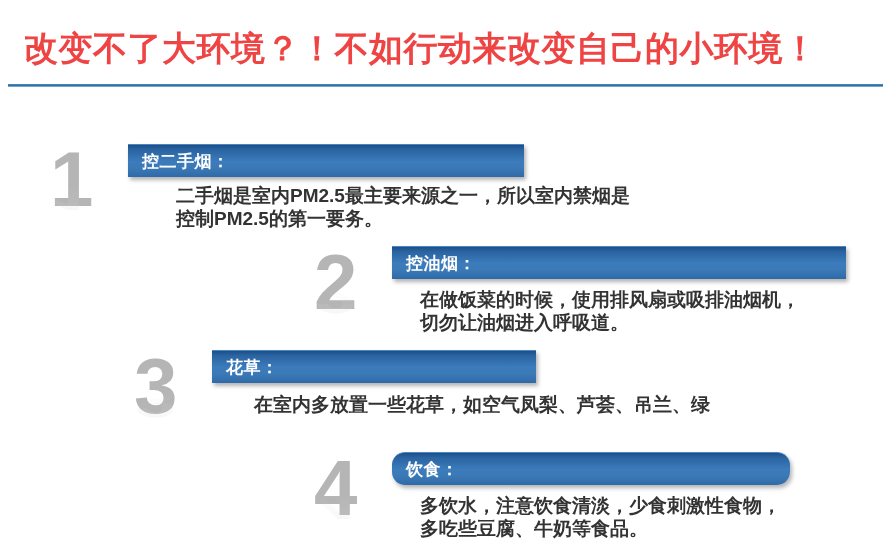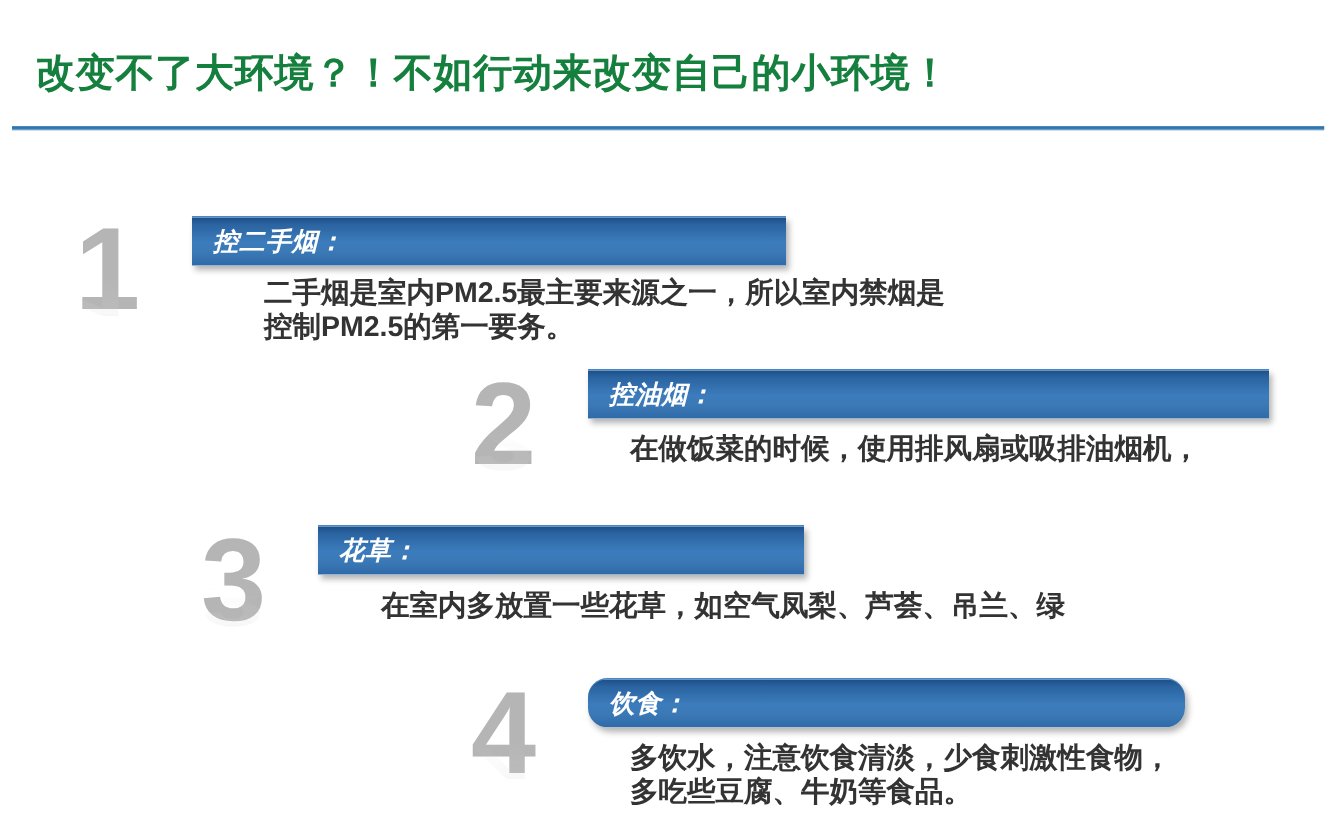--- a/index.html
+++ b/index.html
@@ -27,23 +27,23 @@
     position: absolute;
     left: 0;
     top: 26px;
     width: 883px;
     height: 62px;
   }
   #page-title {
     position: absolute;
     left: 24px;
     top: 0;
-    font-size: 26px;
+    font-size: 34px;
     font-weight: bold;
-    color: #15803d;
+    color: #ef4444;
     letter-spacing: 0.5px;
     white-space: nowrap;
     line-height: 44px;
   }
   #title-rule {
     position: absolute;
     left: 8px;
     top: 58px;
     width: 875px;
     height: 3px;
@@ -93,21 +93,20 @@
   .bar-label {
     position: absolute;
     left: 14px;
     top: 50%;
     transform: translateY(-50%);
     color: #ffffff;
     font-size: 17px;
     font-weight: bold;
     white-space: nowrap;
     letter-spacing: 0.5px;
-    font-style: italic;
   }
 
   .body-text {
     position: absolute;
     color: #333333;
     font-size: 19px;
     font-weight: bold;
     line-height: 23px;
     white-space: nowrap;
   }
@@ -138,20 +137,21 @@
   </div>
 
   <div class="item">
     <div class="numeral" style="left:314px; top:243px;">2</div>
     <div class="numeral-reflection" style="left:314px; top:321px;">2</div>
     <div class="bar" style="left:392px; top:246px; width:454px;">
       <span class="bar-label">控油烟：</span>
     </div>
     <div class="body-text" style="left:420px; top:288px;">
       <span class="line">在做饭菜的时候，使用排风扇或吸排油烟机，</span>
+      <span class="line">切勿让油烟进入呼吸道。</span>
     </div>
   </div>
 
   <div class="item">
     <div class="numeral" style="left:134px; top:347px;">3</div>
     <div class="numeral-reflection" style="left:134px; top:425px;">3</div>
     <div class="bar" style="left:212px; top:350px; width:324px;">
       <span class="bar-label">花草：</span>
     </div>
     <div class="body-text" style="left:254px; top:393px;">

